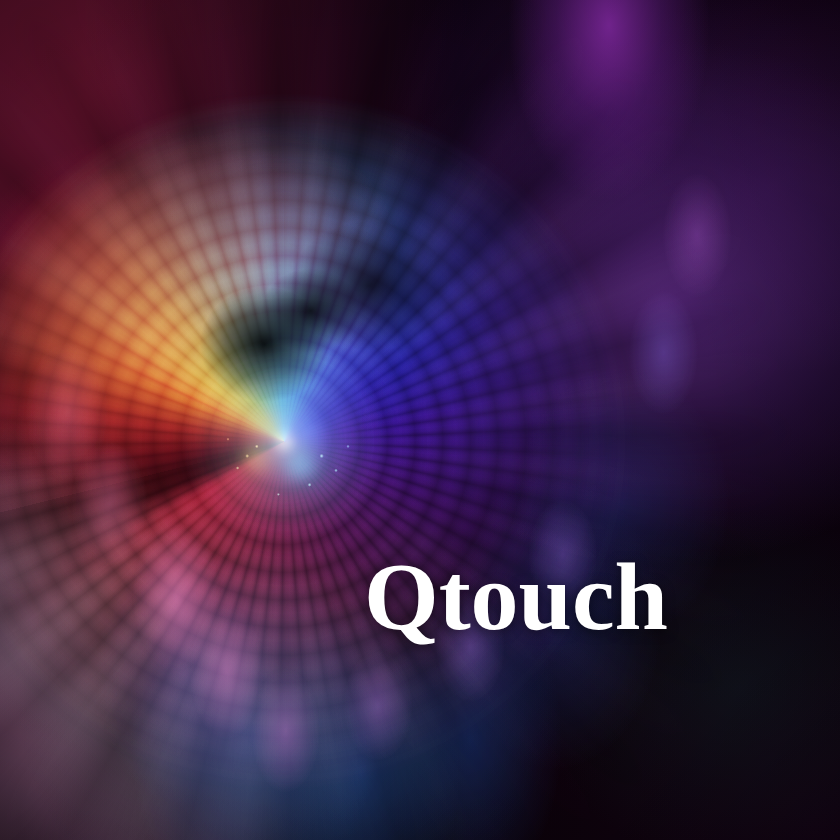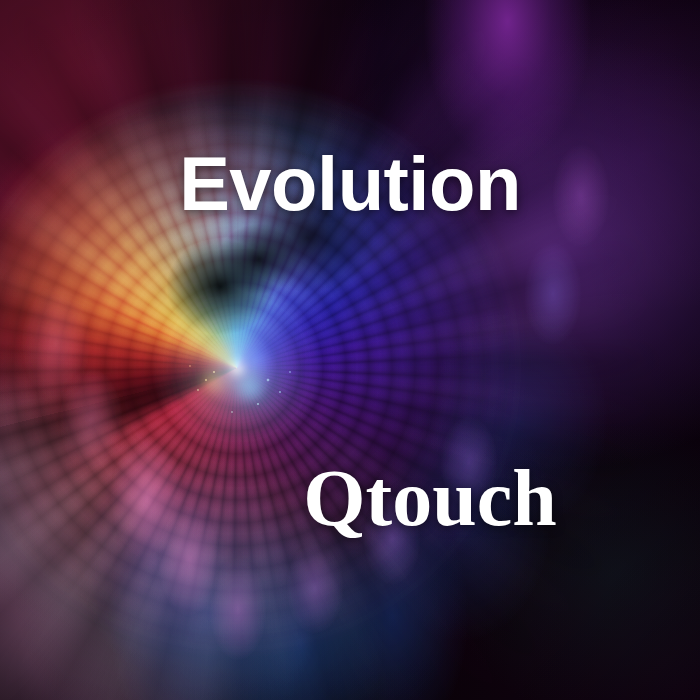--- a/index.html
+++ b/index.html
@@ -286,16 +286,15 @@
   <div class="lyr core-glow"></div>
   <div class="core-red"></div>
   <div class="core-blue"></div>
   <div class="core-cyan"></div>
   <div class="core-amber"></div>
   <div class="core"></div>
   <div class="lyr sparkles"></div>
 
   <div class="lyr vignette"></div>
 
-  <div class="title">Evolution</div>
   <div class="artist">Qtouch</div>
 
 </div>
 
 </body></html>

